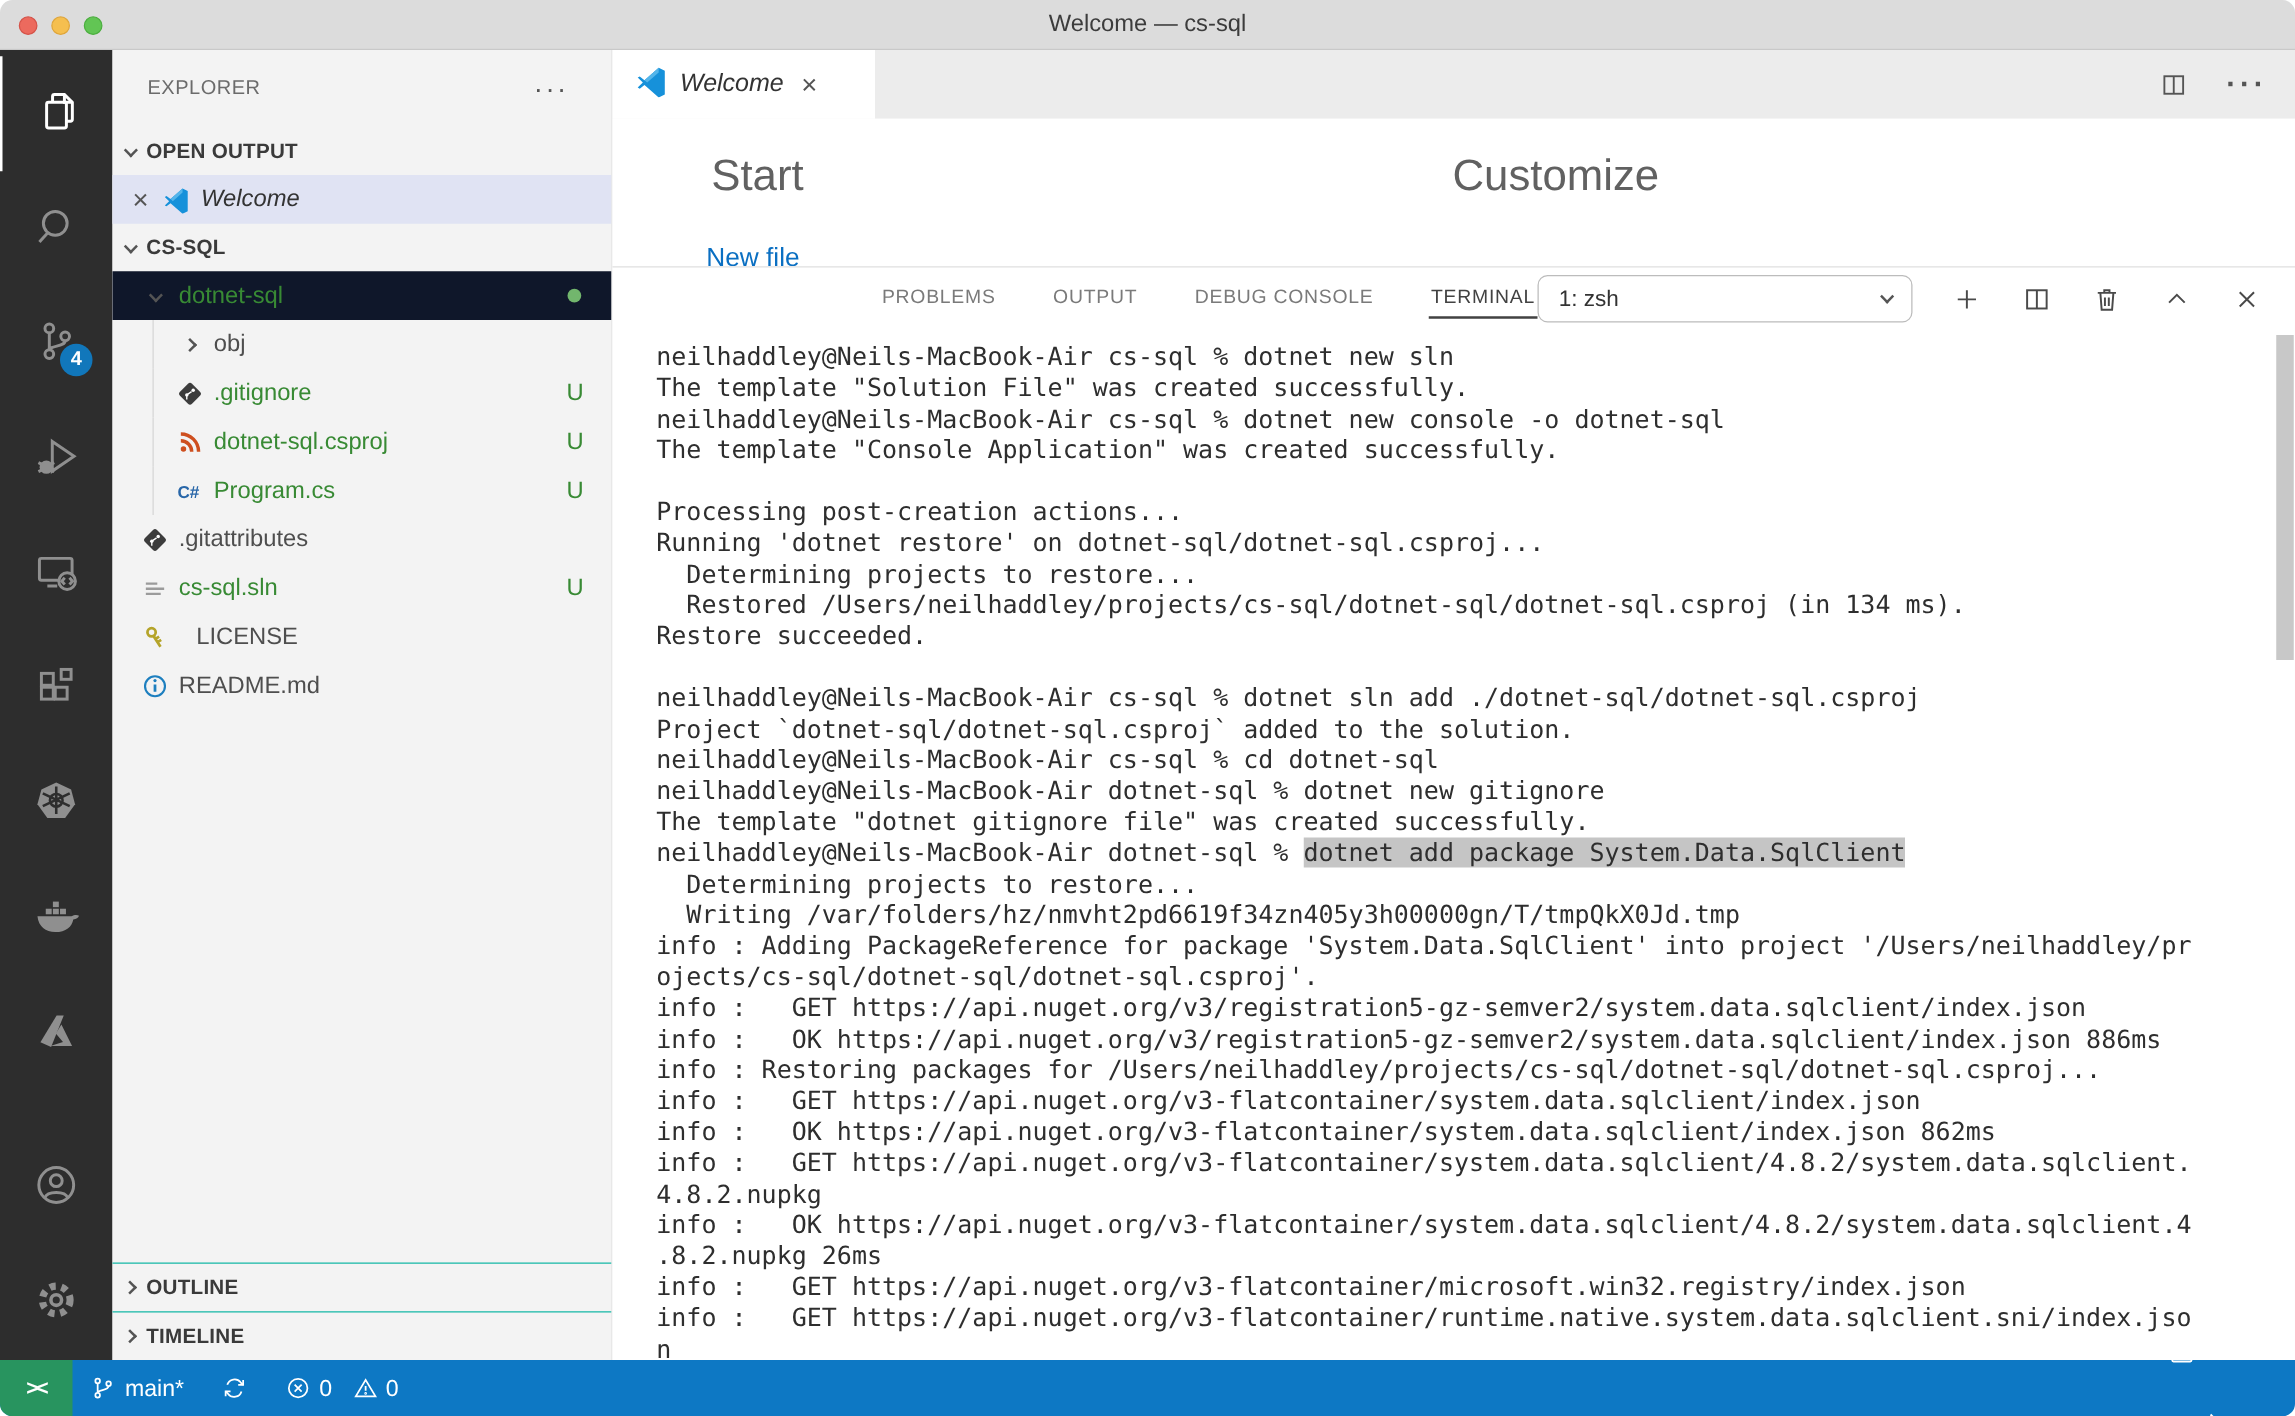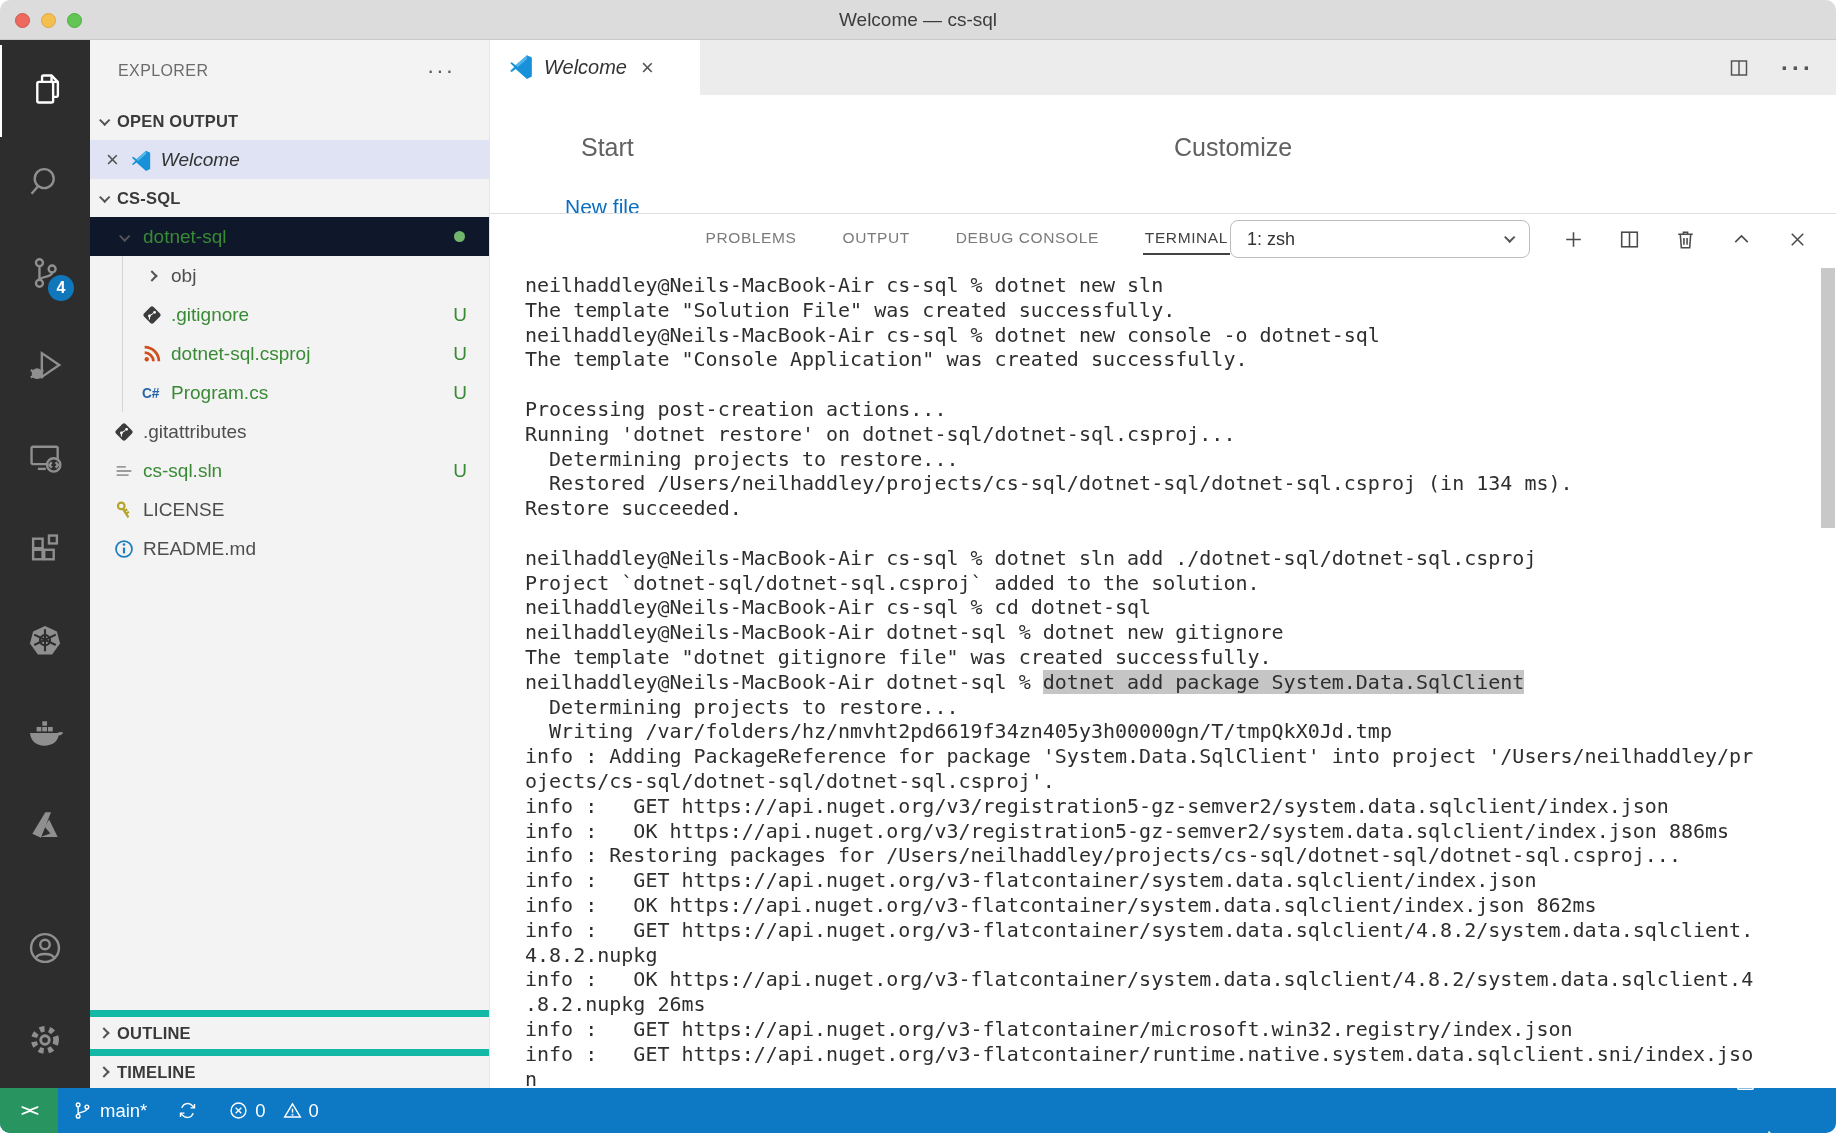--- a/index.html
+++ b/index.html
@@ -53,34 +53,34 @@
   .tree-row .chevbox{width:24px;display:flex;justify-content:center;flex-shrink:0;}
   .file-icon{width:24px;height:24px;display:inline-flex;align-items:center;justify-content:center;flex-shrink:0;}
   .file-icon svg{width:22px;height:22px;}
   .tree-label{margin-left:7px;white-space:nowrap;}
   .tree-label.green{color:var(--green,#388a34);}
   .tree-label.gray{color:#4e4e4e;}
   .tree-spacer{flex:1;}
   .u-badge{color:var(--green,#388a34);margin-right:22px;font-size:19px;}
   .mod-dot{width:11px;height:11px;border-radius:50%;background:#72b66d;margin-right:24px;}
   .sb-bottom{position:absolute;left:0;right:0;bottom:0;}
-  .sb-bottom .section-header{border-top:7px solid #14b8a6;height:39px;}
+  .sb-bottom .section-header{border-top:1px solid #14b8a6;height:39px;}
   
   .main{flex:1;display:flex;flex-direction:column;position:relative;min-width:0;}
   .tabbar{height:55px;background:#ececec;display:flex;align-items:stretch;position:relative;}
   .tab{width:210px;background:#ffffff;display:flex;align-items:center;padding:0 14px 0 18px;cursor:pointer;}
   .tab-icon svg{width:26px;height:26px;}
   .tab-label{font-style:italic;font-size:20px;color:#333;margin:0 14px 0 10px;}
   .tab-close{color:#555;font-size:22px;line-height:1;}
   .tabbar-actions{position:absolute;right:22px;top:0;height:55px;display:flex;align-items:center;gap:30px;}
   .tabbar-actions svg{width:24px;height:24px;stroke:#555;fill:none;stroke-width:1.5;}
   .dots{color:#555;font-size:24px;font-weight:bold;letter-spacing:3px;}
   
   .editor{height:118px;background:#fff;position:relative;overflow:hidden;}
-  .ed-h{position:absolute;top:22px;margin:16px;font-size:25px;font-weight:300;color:#616161;font-family:"Liberation Sans",sans-serif;}
+  .ed-h{position:absolute;top:22px;margin:4px;font-size:35px;font-weight:300;color:#616161;font-family:"Liberation Sans",sans-serif;}
   .ed-start{left:75px;}
   .ed-customize{left:668px;}
   .newfile{position:absolute;left:75px;top:100px;color:#0a6fc2;font-size:21px;cursor:pointer;}
   
   .panel{flex:1;background:#fff;border-top:1px solid #e0e0e0;position:relative;display:flex;flex-direction:column;min-height:0;}
   .panel-header{height:50px;display:flex;align-items:center;justify-content:flex-end;padding:0 26px 0 35px;flex-shrink:0;}
   .panel-tabs{display:flex;gap:42px;height:100%;align-items:center;}
   .ptab{font-size:15.5px;letter-spacing:.6px;color:#7a7a7a;cursor:pointer;padding:6px 2px;border-bottom:2px solid transparent;}
   .ptab.active{color:#424242;border-bottom-color:#424242;}
   .panel-actions{display:flex;align-items:center;gap:31px;}
@@ -309,21 +309,21 @@
           <div class="tree-row" style="padding-left: 22px;">
             <span class="file-icon">
               <svg viewBox="0 0 24 24">
                 <path d="M4 7.5h10M4 12h16M4 16.5h13" stroke="#9b9b9b" stroke-width="2" fill="none"></path>
               </svg>
             </span>
             <span class="tree-label green">cs-sql.sln</span>
             <span class="tree-spacer"></span>
             <span class="u-badge">U</span>
           </div>
-          <div class="tree-row" style="padding-left: 22px;">
+          <div class="tree-row" style="padding-left: 22px; gap: 14px;">
             <span class="file-icon">
               <svg viewBox="0 0 24 24">
                 <circle cx="9" cy="7.5" r="3.6" fill="none" stroke="#b5a42a" stroke-width="2.4"></circle>
                 <path d="M10.8 10.8l6 9.2M14.2 16l3.2-2M12.4 13.2l3.2-2" stroke="#b5a42a" stroke-width="2.4" fill="none"></path>
               </svg>
             </span>
             <span class="tree-label gray">LICENSE</span>
             <span class="tree-spacer"></span>
           </div>
           <div class="tree-row" style="padding-left: 22px;">

